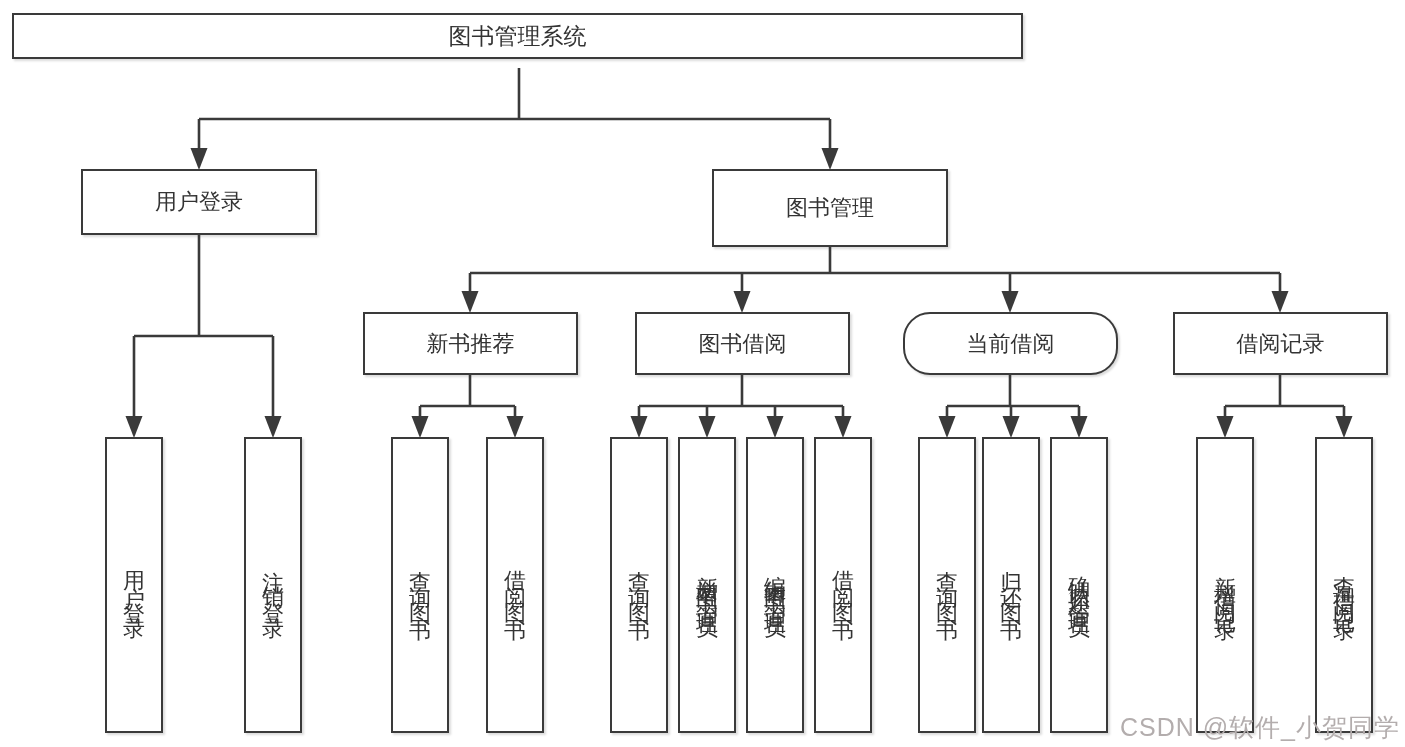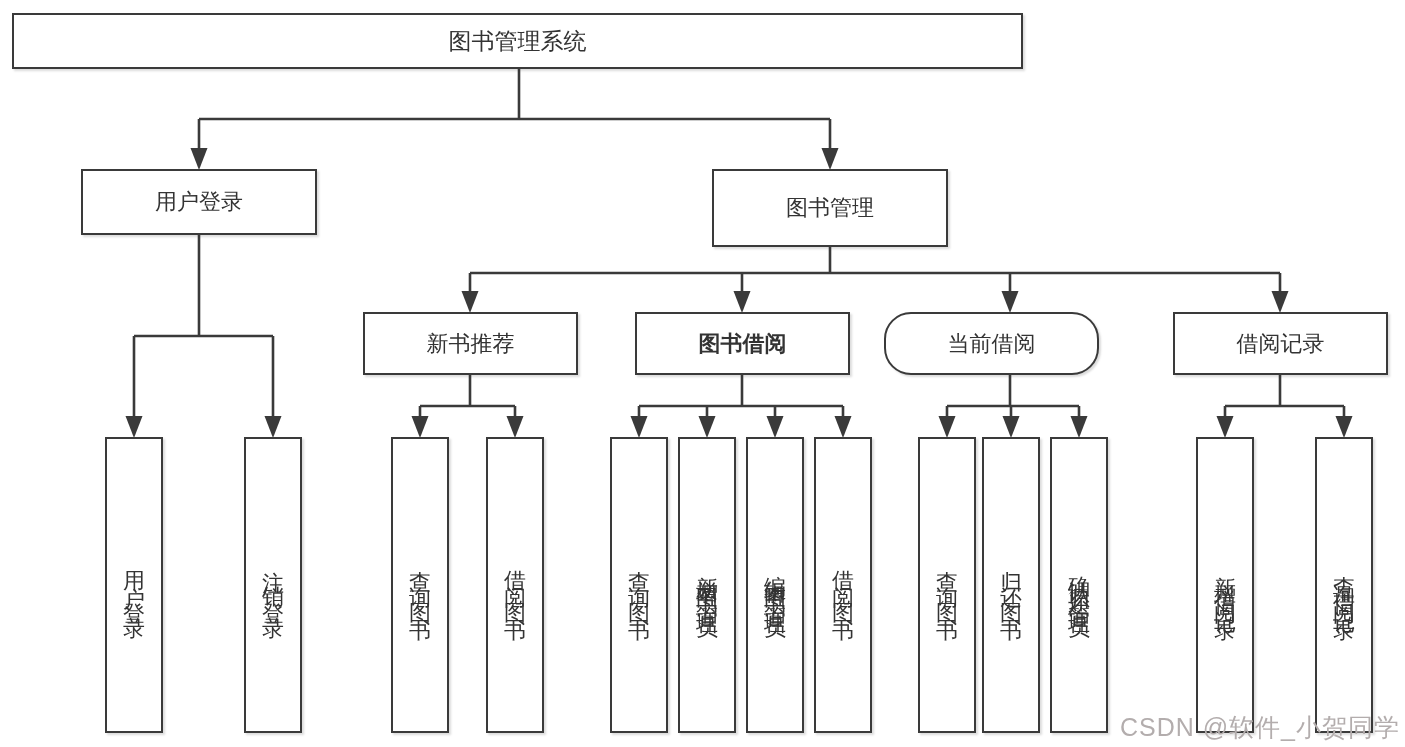--- a/index.html
+++ b/index.html
@@ -36,27 +36,27 @@
     box-sizing: border-box;
     background: var(--boxbg);
     border: 2px solid var(--line);
     color: var(--text);
     display: flex;
     align-items: center;
     justify-content: center;
     font-size: 22px;
     box-shadow: 2px 2px 2px rgba(60,60,60,0.18);
   }
-  .node.root   { left: 12px;  top: 13px;  width: 1011px; height: 56px; font-size: 23px; }
+  .node.root   { left: 12px;  top: 13px;  width: 1011px; height: 46px; font-size: 23px; }
   .node.lvl2-a { left: 81px;  top: 169px; width: 236px;  height: 66px; }
   .node.lvl2-b { left: 712px; top: 169px; width: 236px;  height: 78px; }
   .node.lvl3   { top: 312px;  width: 215px; height: 63px; }
   .node.p1 { left: 363px; }
-  .node.p2 { left: 635px; font-weight: bold; }
-  .node.p3 { left: 884px; border-radius: 27px; }
+  .node.p2 { left: 635px; }
+  .node.p3 { left: 903px; border-radius: 27px; }
   .node.p4 { left: 1173px; }
   .node.leaf {
     top: 437px;
     width: 58px;
     height: 296px;
     writing-mode: vertical-rl;
     text-orientation: mixed;
     font-size: 22px;
     line-height: 1;
   }

